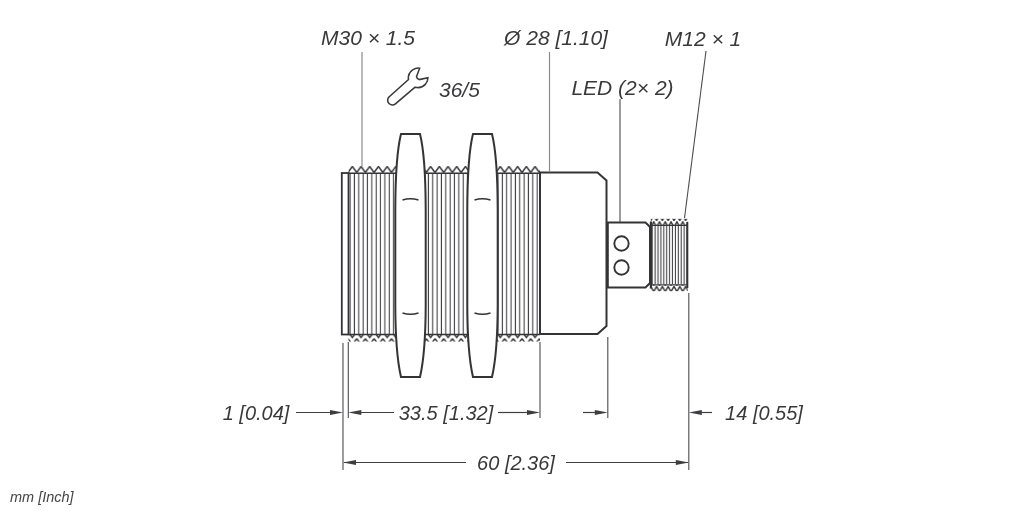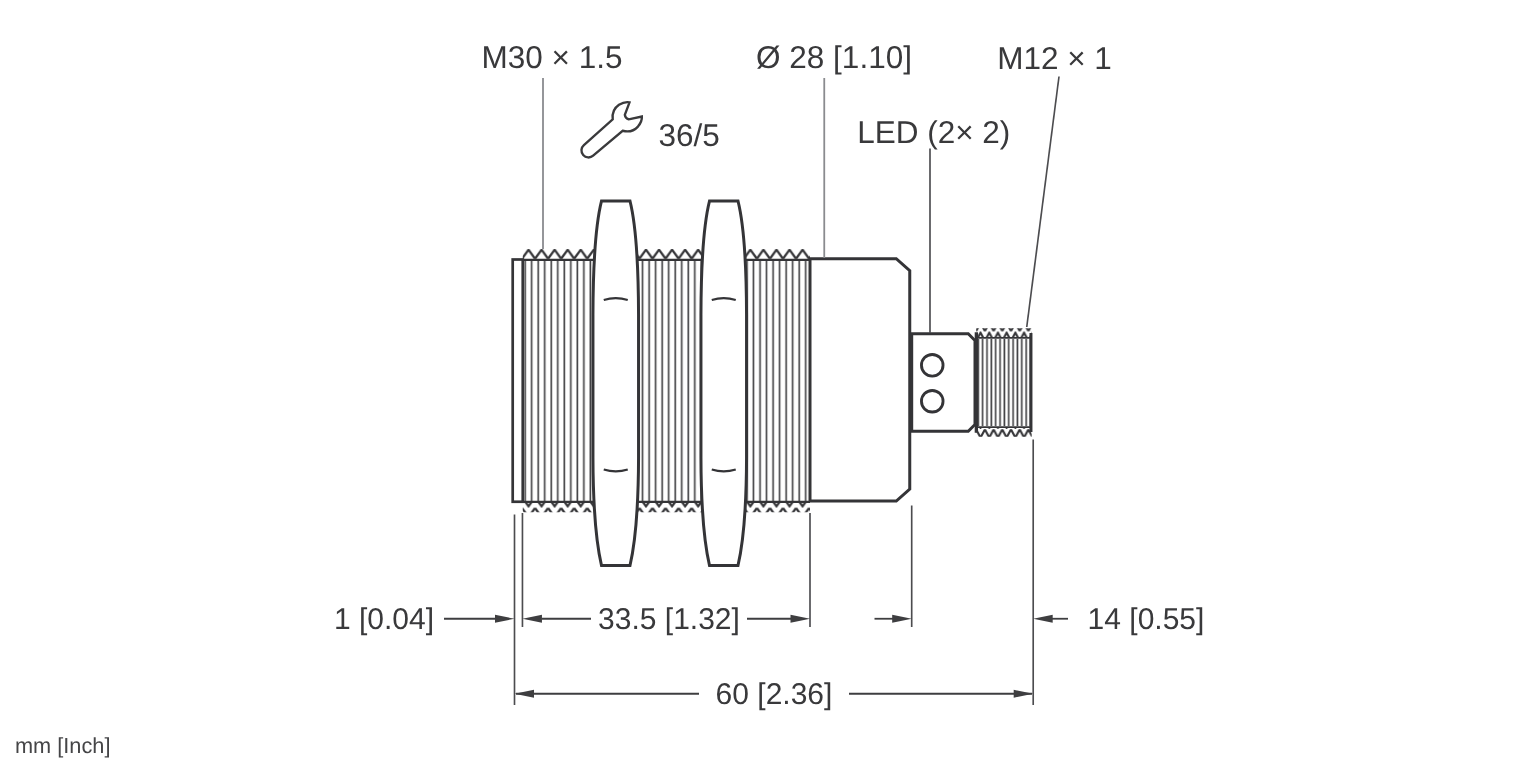--- a/index.html
+++ b/index.html
@@ -1,17 +1,17 @@
 <!DOCTYPE html>
 <html><head>
 <meta charset="utf-8">
 <style>
   html,body{margin:0;padding:0;background:#ffffff;}
   .stage{position:relative;width:1022px;height:511px;background:#ffffff;overflow:hidden;
-         font-family:"Liberation Sans", sans-serif;}
+         font-family:"Liberation Sans", sans-serif;font-style:italic;}
   svg{position:absolute;left:0;top:0;}
   svg text{font-family:"Liberation Sans", sans-serif;fill:#39393b;}
   .lbl{font-size:21px;}
   .dim{font-size:20px;}
   .note{font-size:14.5px;fill:#454547;}
 </style>
 </head>
 <body>
 
 <div class="stage">

